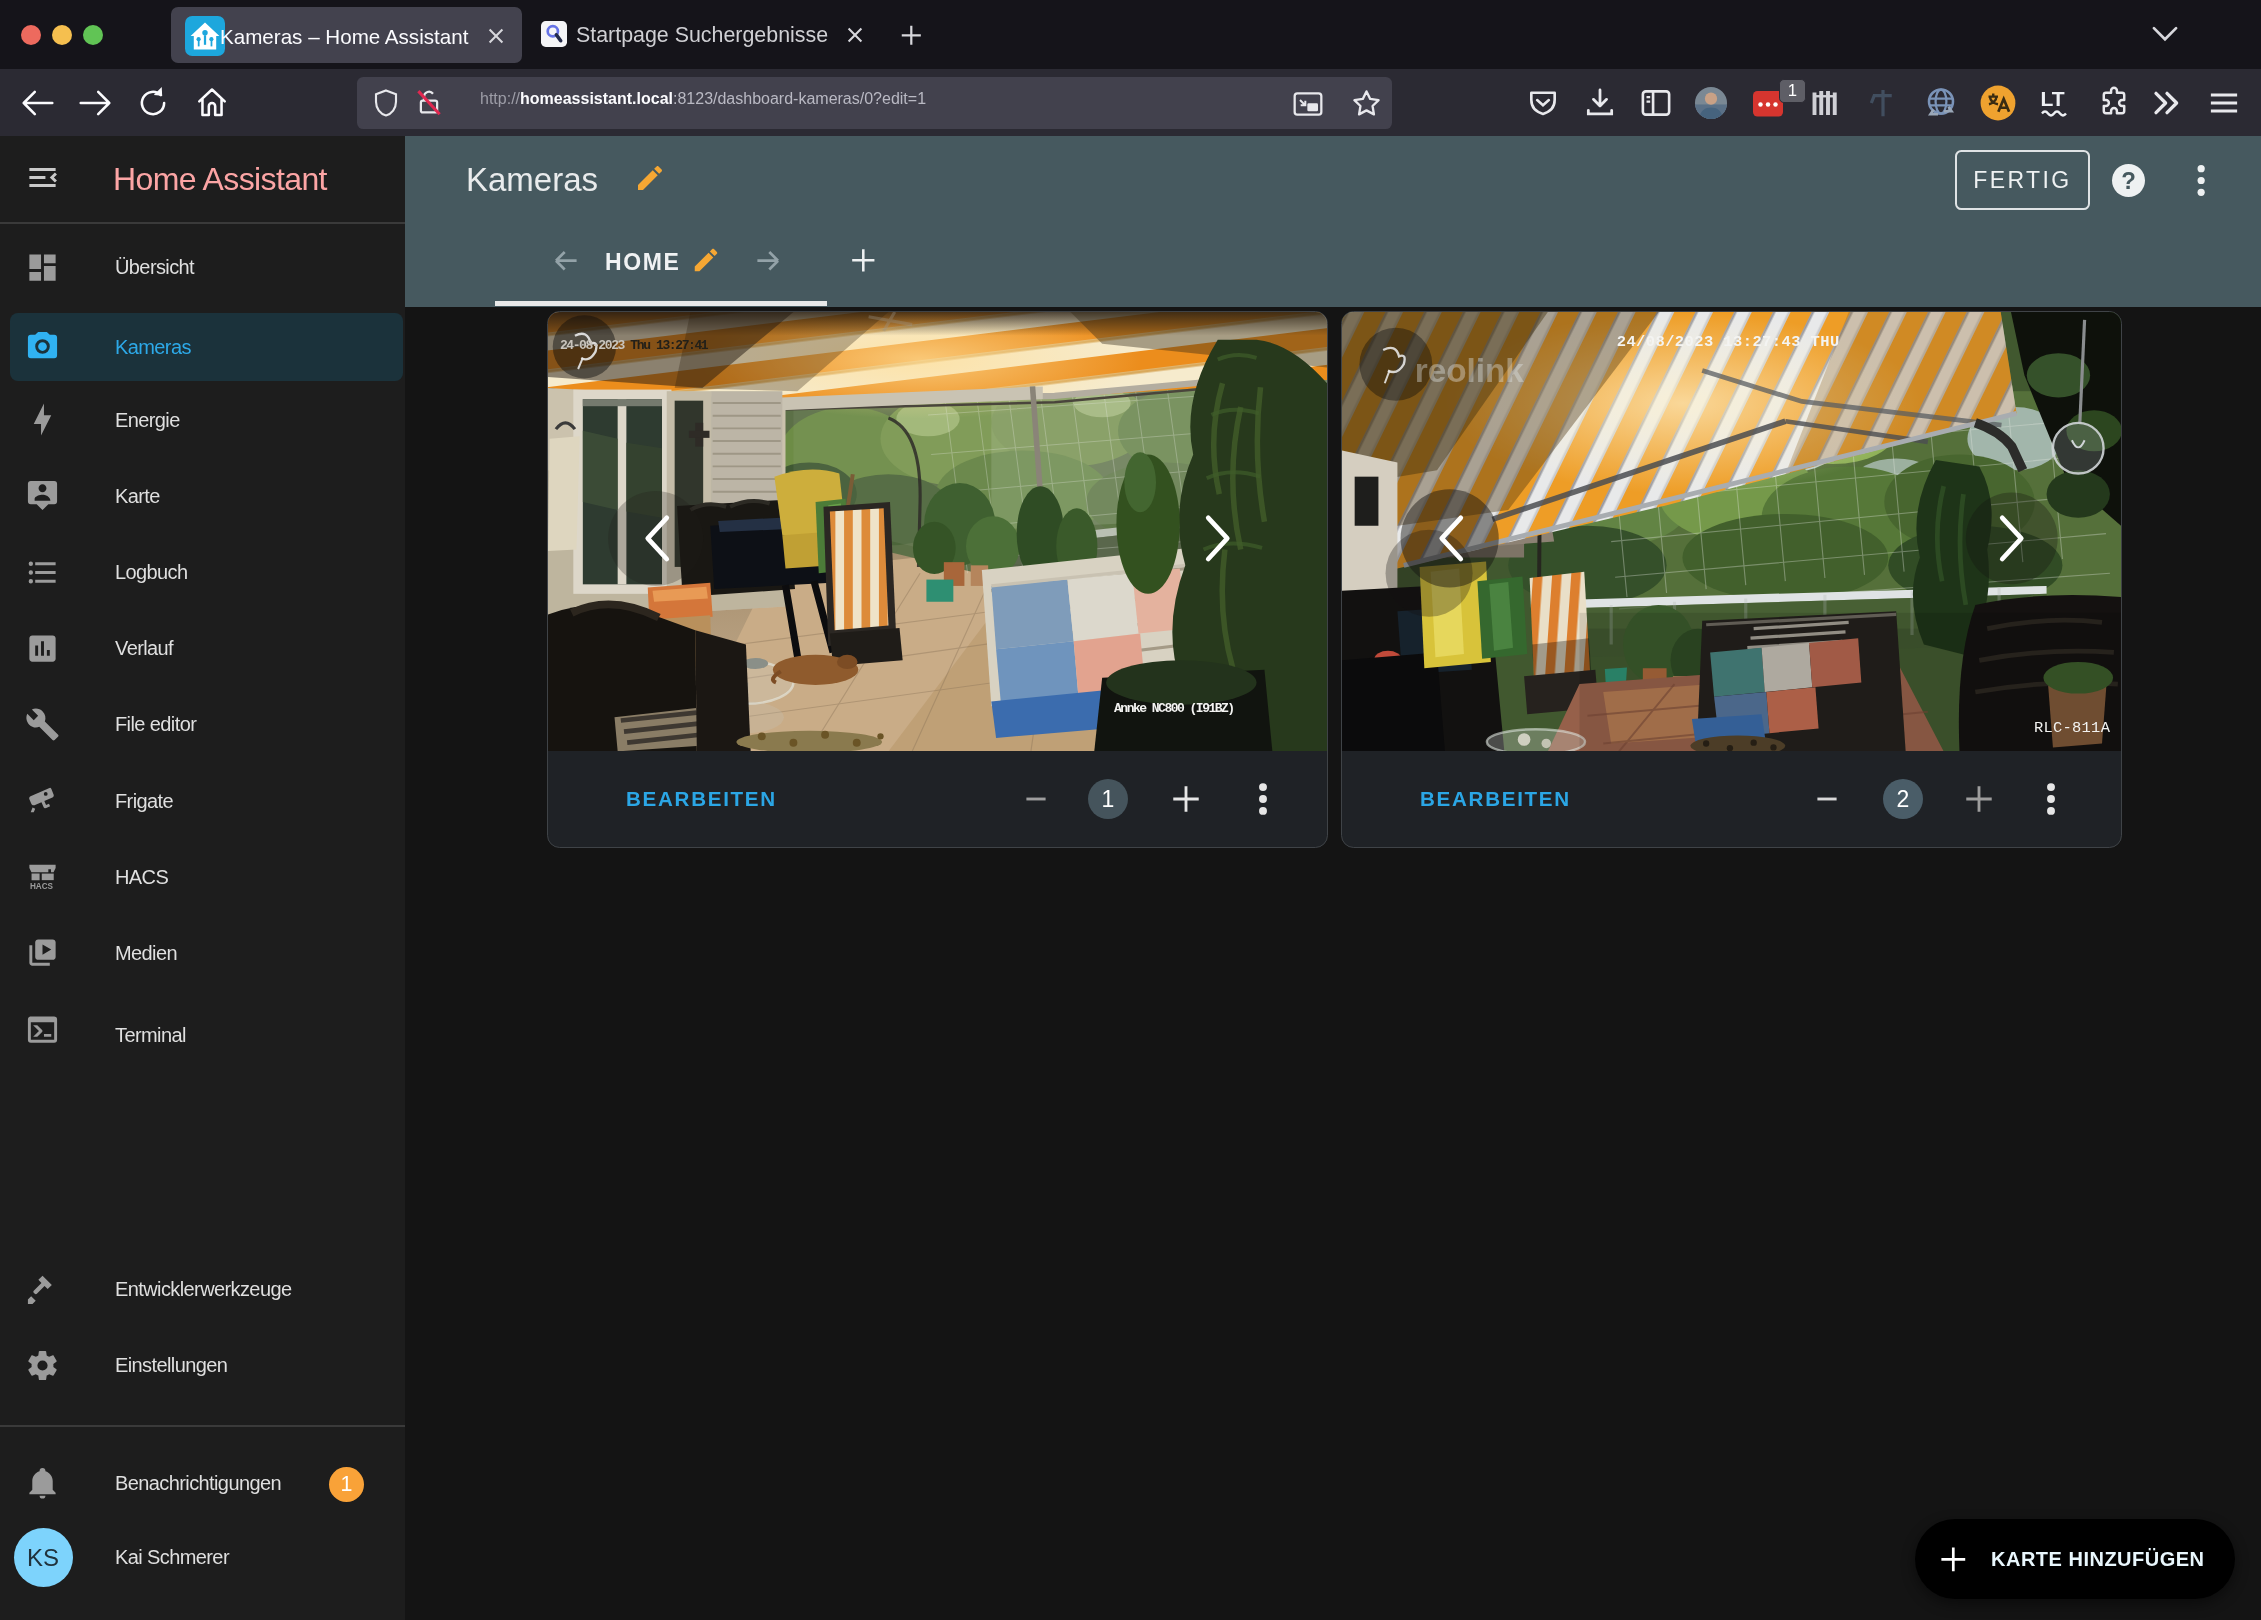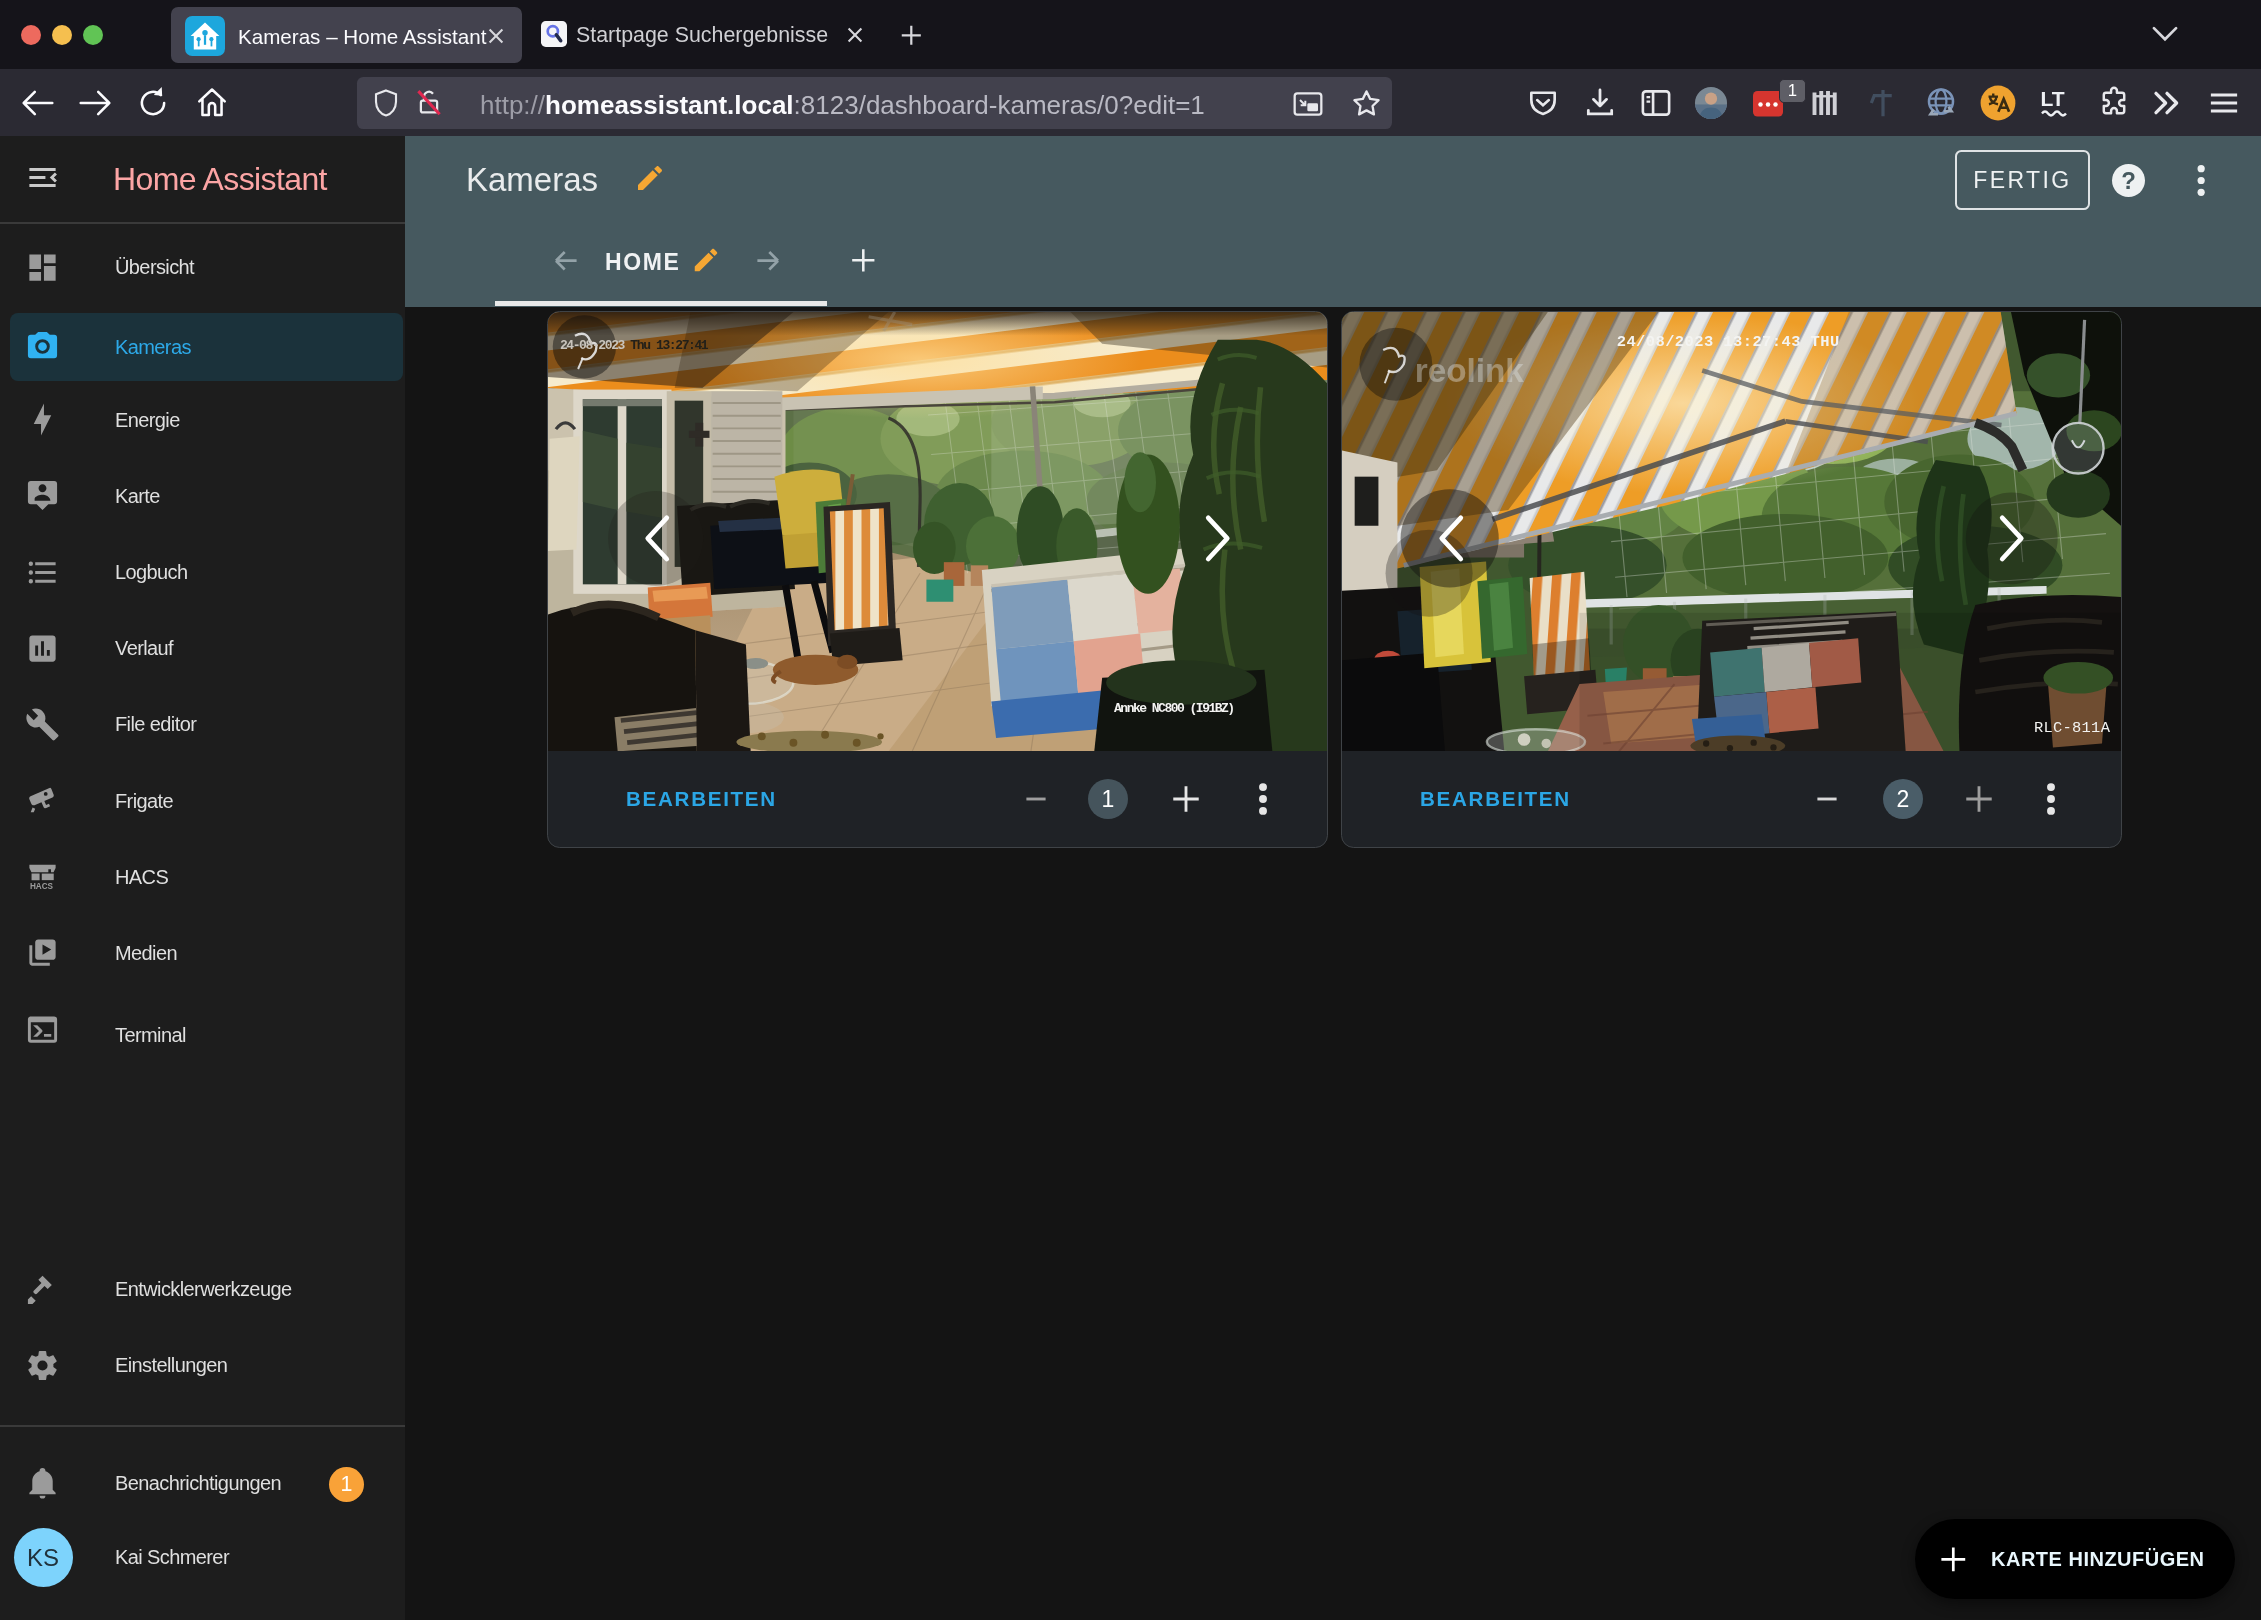--- a/index.html
+++ b/index.html
@@ -35,21 +35,21 @@
     <svg class="abs" style="left:13.5px; top:8.7px;" width="40" height="40" viewBox="0 0 50 50">
         <rect width="50" height="50" rx="9" fill="#1da7dd"></rect>
         <path d="M25 8 L43 25 L39 25 L39 42 L11 42 L11 25 L7 25 Z" fill="#fff"></path>
         <circle cx="25" cy="21" r="3.4" fill="#1da7dd"></circle>
         <circle cx="17" cy="29" r="2.6" fill="#1da7dd"></circle>
         <circle cx="33" cy="29" r="2.6" fill="#1da7dd"></circle>
         <rect x="23.6" y="24" width="2.8" height="12" fill="#1da7dd"></rect>
         <rect x="16" y="31" width="2.2" height="7" fill="#1da7dd"></rect>
         <rect x="32" y="31" width="2.2" height="7" fill="#1da7dd"></rect>
       </svg>
-    <div class="ttl" style="left:67px; top:17.5px; font-size:20.6px;">Kameras – Home Assistant</div>
+    <div class="ttl" style="left:49px; top:17.5px; font-size:20.6px;">Kameras – Home Assistant</div>
     <svg class="abs" style="left:313px; top:16.7px;" width="24" height="24" viewBox="0 0 30 30">
         <path d="M7 7 L23 23 M23 7 L7 23" stroke="#d7d7dc" stroke-width="2.6"></path>
       </svg>
   </div>
   <svg class="abs" style="left:541px; top:21.4px;" width="26" height="26" viewBox="0 0 33 33">
       <rect width="33" height="33" rx="6" fill="#f5f5f7"></rect>
       <circle cx="15" cy="13" r="6.5" fill="none" stroke="#6673e6" stroke-width="3.4"></circle>
       <path d="M19.5 17.5 L25 25" stroke="#232a4a" stroke-width="4.5" stroke-linecap="round"></path>
     </svg>
   <div class="ttl" style="left:576px; top:23px; color:#cfcfd3;">Startpage Suchergebnisse</div>
@@ -79,21 +79,21 @@
     </svg>
   <div id="urlbar">
     <svg class="abs" style="left:14.3px; top:11px;" width="30" height="30" viewBox="0 0 24 24">
         <path d="M12 2 L20 5 V11 C20 16.5 16.6 20.6 12 22 C7.4 20.6 4 16.5 4 11 V5 Z" fill="none" stroke="#e8e8ec" stroke-width="1.7"></path>
       </svg>
     <svg class="abs" style="left:57px; top:11px;" width="30" height="30" viewBox="0 0 24 24">
         <path d="M8 10 V7 A4 4 0 0 1 15.2 4.6" fill="none" stroke="#e8e8ec" stroke-width="1.8"></path>
         <rect x="5.5" y="10" width="13" height="9.5" rx="1.6" fill="none" stroke="#e8e8ec" stroke-width="1.8"></rect>
         <path d="M3.5 2.5 L20.5 21" stroke="#e02850" stroke-width="2.4"></path>
       </svg>
-    <div class="abs" style="left:123px; top:12.7px; font-size:26px; white-space:nowrap;"><span style="color:#9d9da7;">http://</span><span style="color:#fbfbfe; font-weight:bold;">homeassistant.local</span><span style="color:#b9b9c3;">:8123/dashboard-kameras/0?edit=1</span></div>
+    <div class="abs" style="left:123px; top:12.7px; font-size:16px; white-space:nowrap;"><span style="color:#9d9da7;">http://</span><span style="color:#fbfbfe; font-weight:bold;">homeassistant.local</span><span style="color:#b9b9c3;">:8123/dashboard-kameras/0?edit=1</span></div>
     <svg class="abs" style="left:935px; top:12px;" width="32" height="30" viewBox="0 0 24 22">
         <rect x="2" y="3" width="20" height="16" rx="2" fill="none" stroke="#e8e8ec" stroke-width="1.7"></rect>
         <rect x="11.5" y="10.5" width="8" height="6" rx="1" fill="#e8e8ec"></rect>
         <path d="M6 8 L10 12 M10 8.5 V12 H6.5" stroke="#e8e8ec" stroke-width="1.5" fill="none"></path>
       </svg>
     <svg class="abs" style="left:993px; top:10.3px;" width="33" height="33" viewBox="0 0 24 24">
         <path d="M12 3.2 L14.7 8.7 L20.8 9.6 L16.4 13.8 L17.4 19.9 L12 17 L6.6 19.9 L7.6 13.8 L3.2 9.6 L9.3 8.7 Z" fill="none" stroke="#e8e8ec" stroke-width="1.7" stroke-linejoin="round"></path>
       </svg>
   </div>
 </div>

